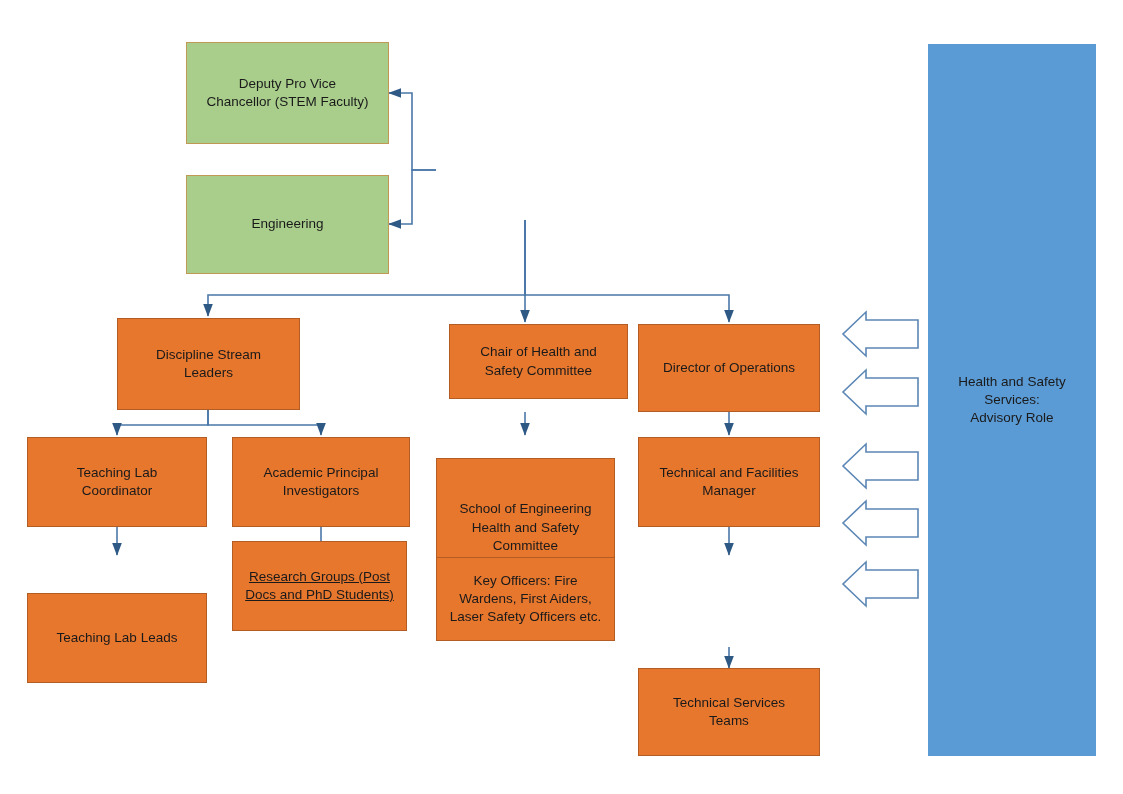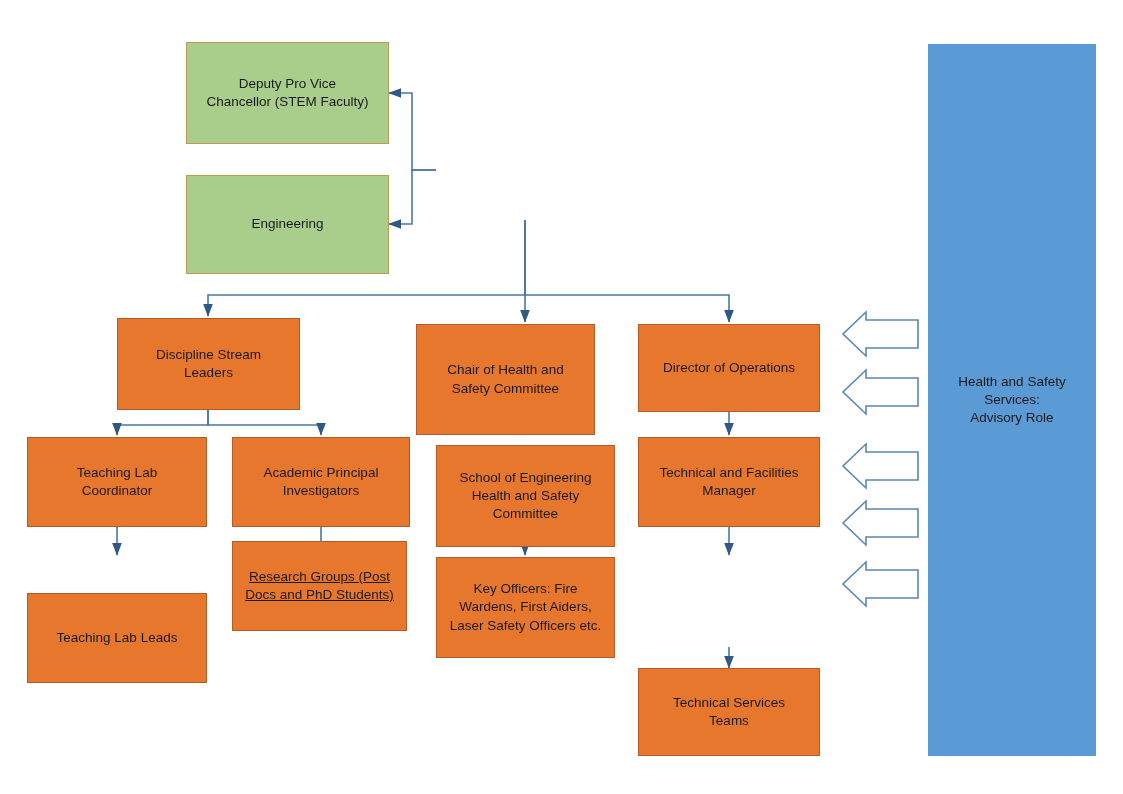--- a/index.html
+++ b/index.html
@@ -108,60 +108,60 @@
   <div class="node node-green" style="left:186px; top:175px; width:203px; height:99px;">
     <span class="node-label">Engineering</span>
   </div>
 
 
   <div class="node node-orange" style="left:117px; top:318px; width:183px; height:92px;">
     <span class="node-label">Discipline Stream
 Leaders</span>
   </div>
 
-  <div class="node node-orange" style="left:416px; top:324px; width:179px; height:111px;align-items:center;">
+  <div class="node node-orange" style="left:449px; top:324px; width:179px; height:75px;align-items:center;">
     <span class="node-label">Chair of Health and
 Safety Committee</span>
   </div>
 
   <div class="node node-orange" style="left:638px; top:324px; width:182px; height:88px;">
     <span class="node-label">Director of Operations</span>
   </div>
 
   <div class="node node-orange" style="left:232px; top:437px; width:178px; height:90px;">
     <span class="node-label">Academic Principal
 Investigators</span>
   </div>
 
   <div class="node node-orange" style="left:27px; top:437px; width:180px; height:90px;">
     <span class="node-label">Teaching Lab
 Coordinator</span>
   </div>
 
-  <div class="node node-orange" style="left:436px; top:445px; width:179px; height:102px;">
+  <div class="node node-orange" style="left:436px; top:458px; width:179px; height:102px;align-items:flex-end;">
     <span class="node-label">School of Engineering
 Health and Safety
 Committee</span>
   </div>
 
   <div class="node node-orange" style="left:638px; top:437px; width:182px; height:90px;">
     <span class="node-label">Technical and Facilities
 Manager</span>
   </div>
 
   <div class="node node-orange" style="left:27px; top:557px; width:180px; height:90px;margin-top:36px;">
     <span class="node-label">Teaching Lab Leads</span>
   </div>
 
   <div class="node node-orange" style="left:232px; top:541px; width:175px; height:90px;text-decoration:underline;">
     <span class="node-label">Research Groups (Post
 Docs and PhD Students)</span>
   </div>
 
-  <div class="node node-orange" style="left:436px; top:557px; width:179px; height:101px;">
+  <div class="node node-orange" style="left:436px; top:557px; width:179px; height:84px;">
     <span class="node-label">Key Officers: Fire
 Wardens, First Aiders,
 Laser Safety Officers etc.</span>
   </div>
 
 
   <div class="node node-orange" style="left:638px; top:668px; width:182px; height:88px;">
     <span class="node-label">Technical Services
 Teams</span>
   </div>

